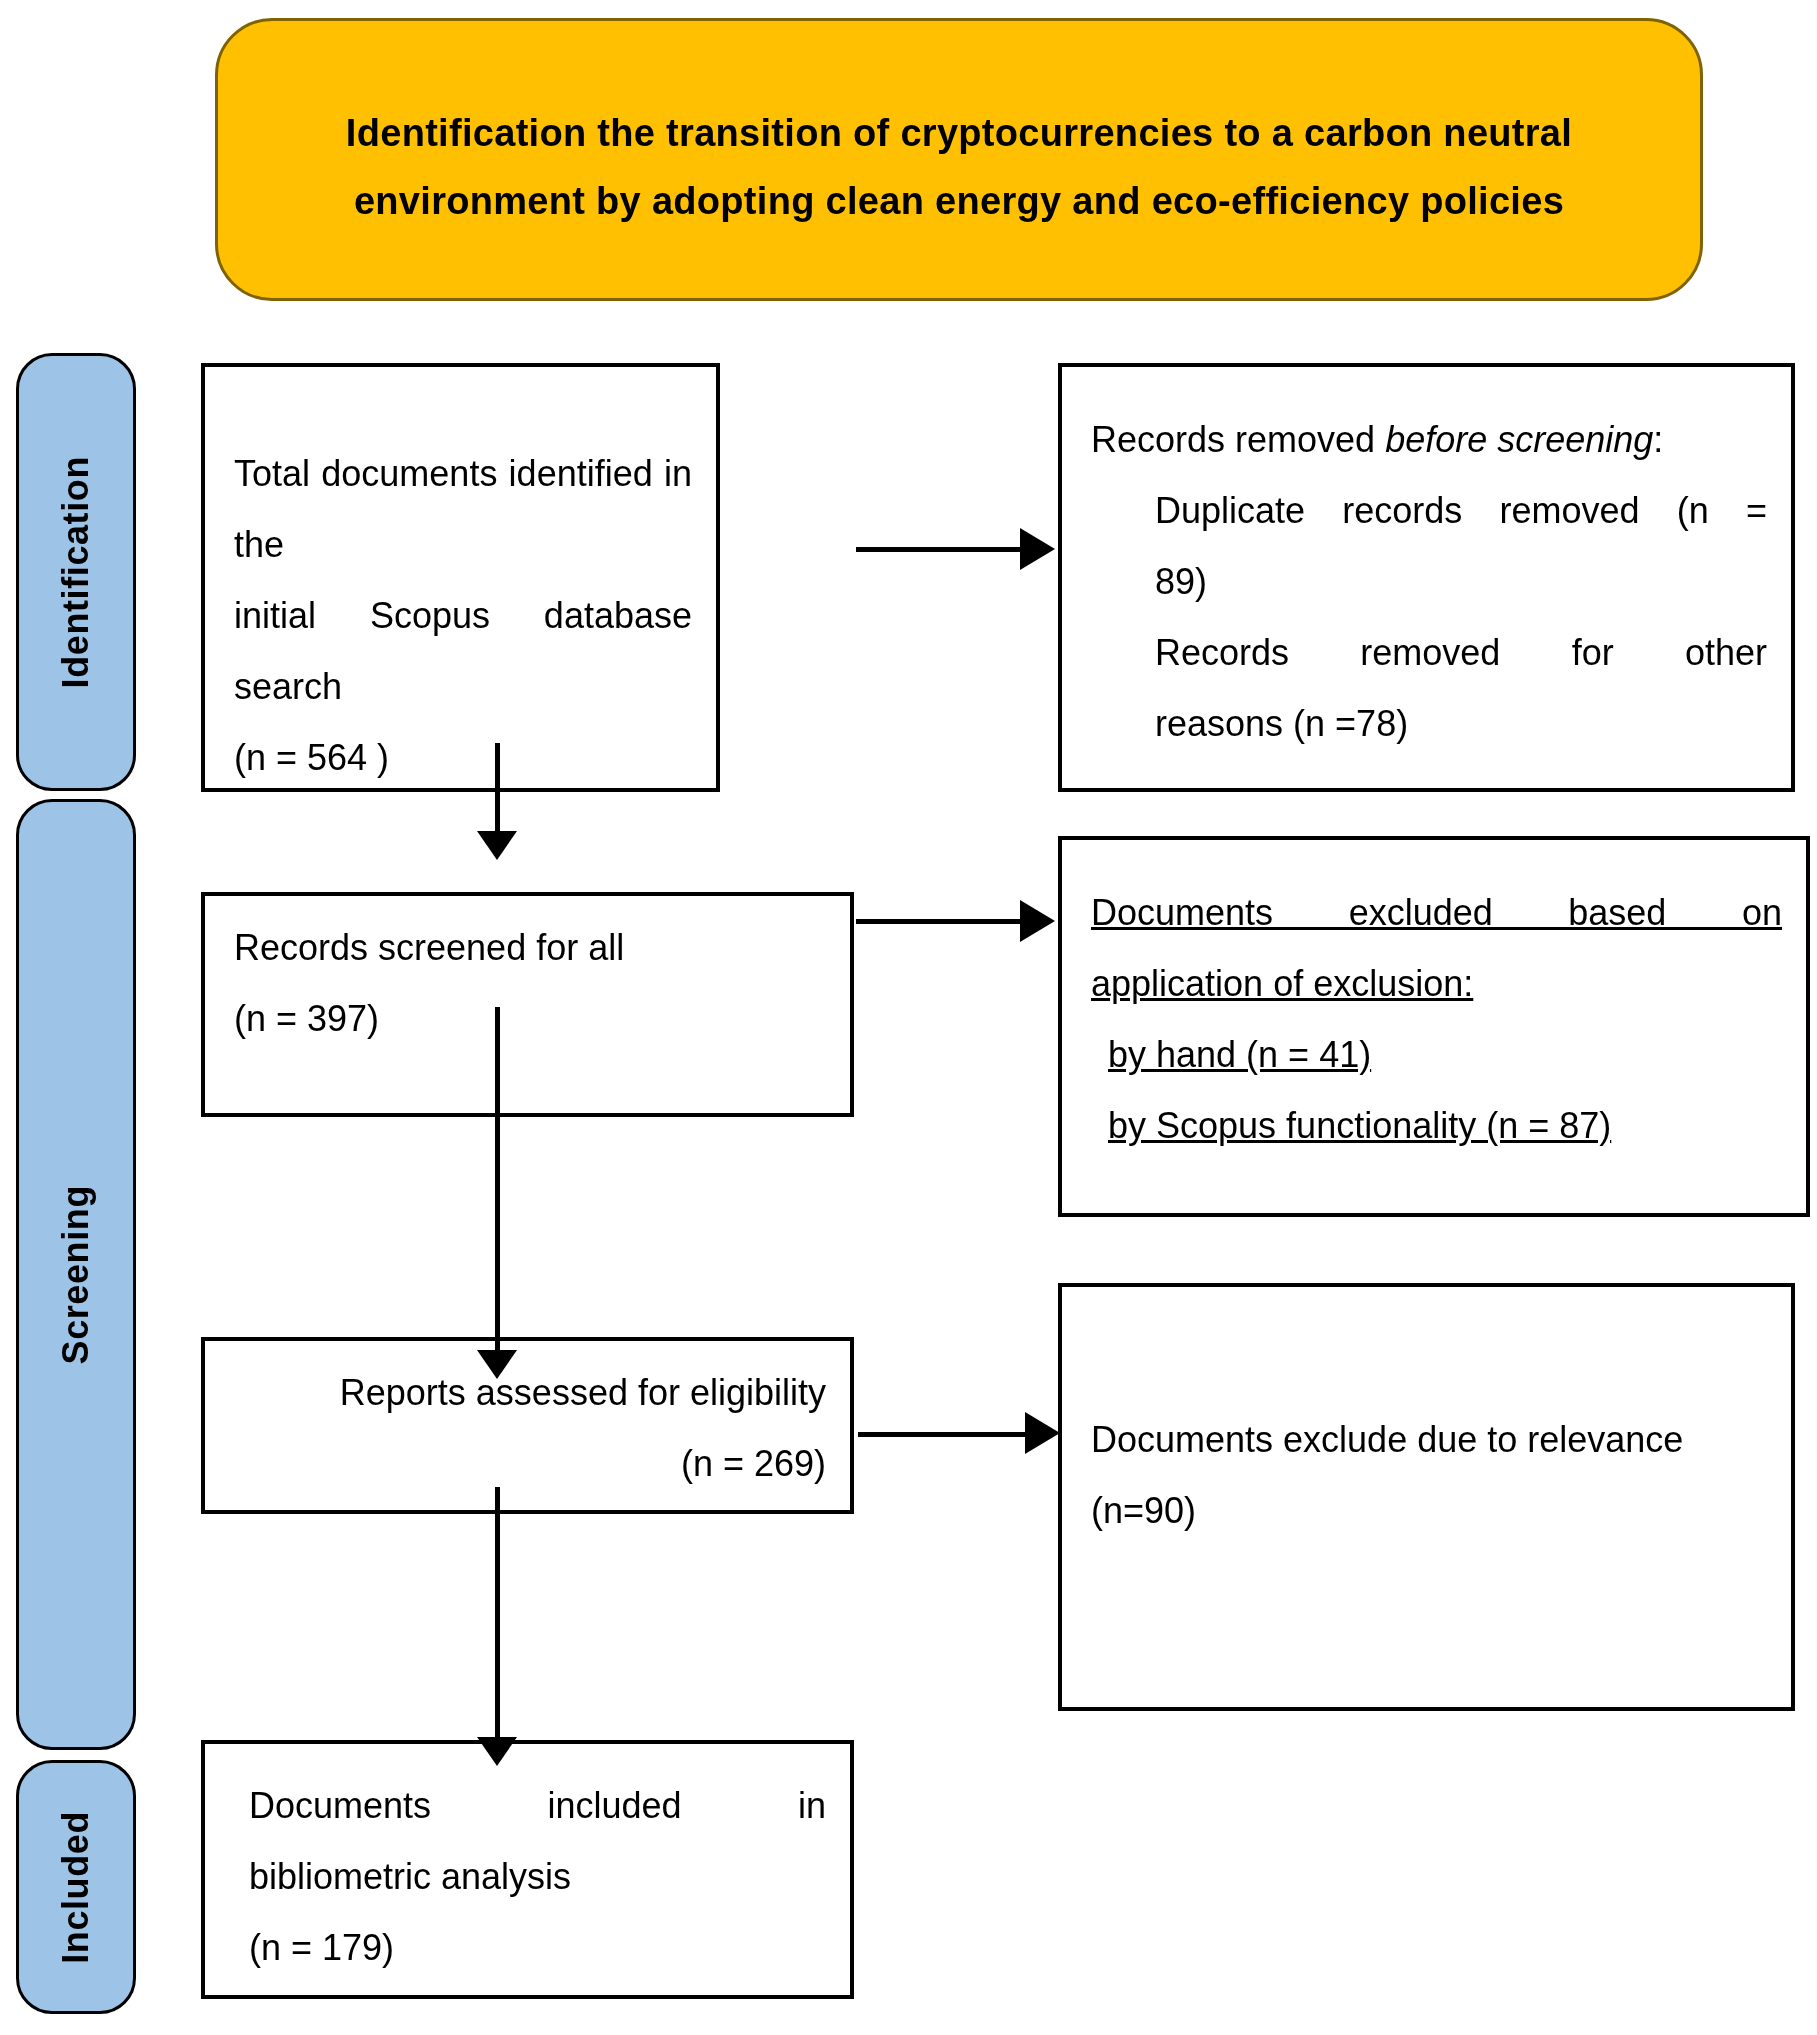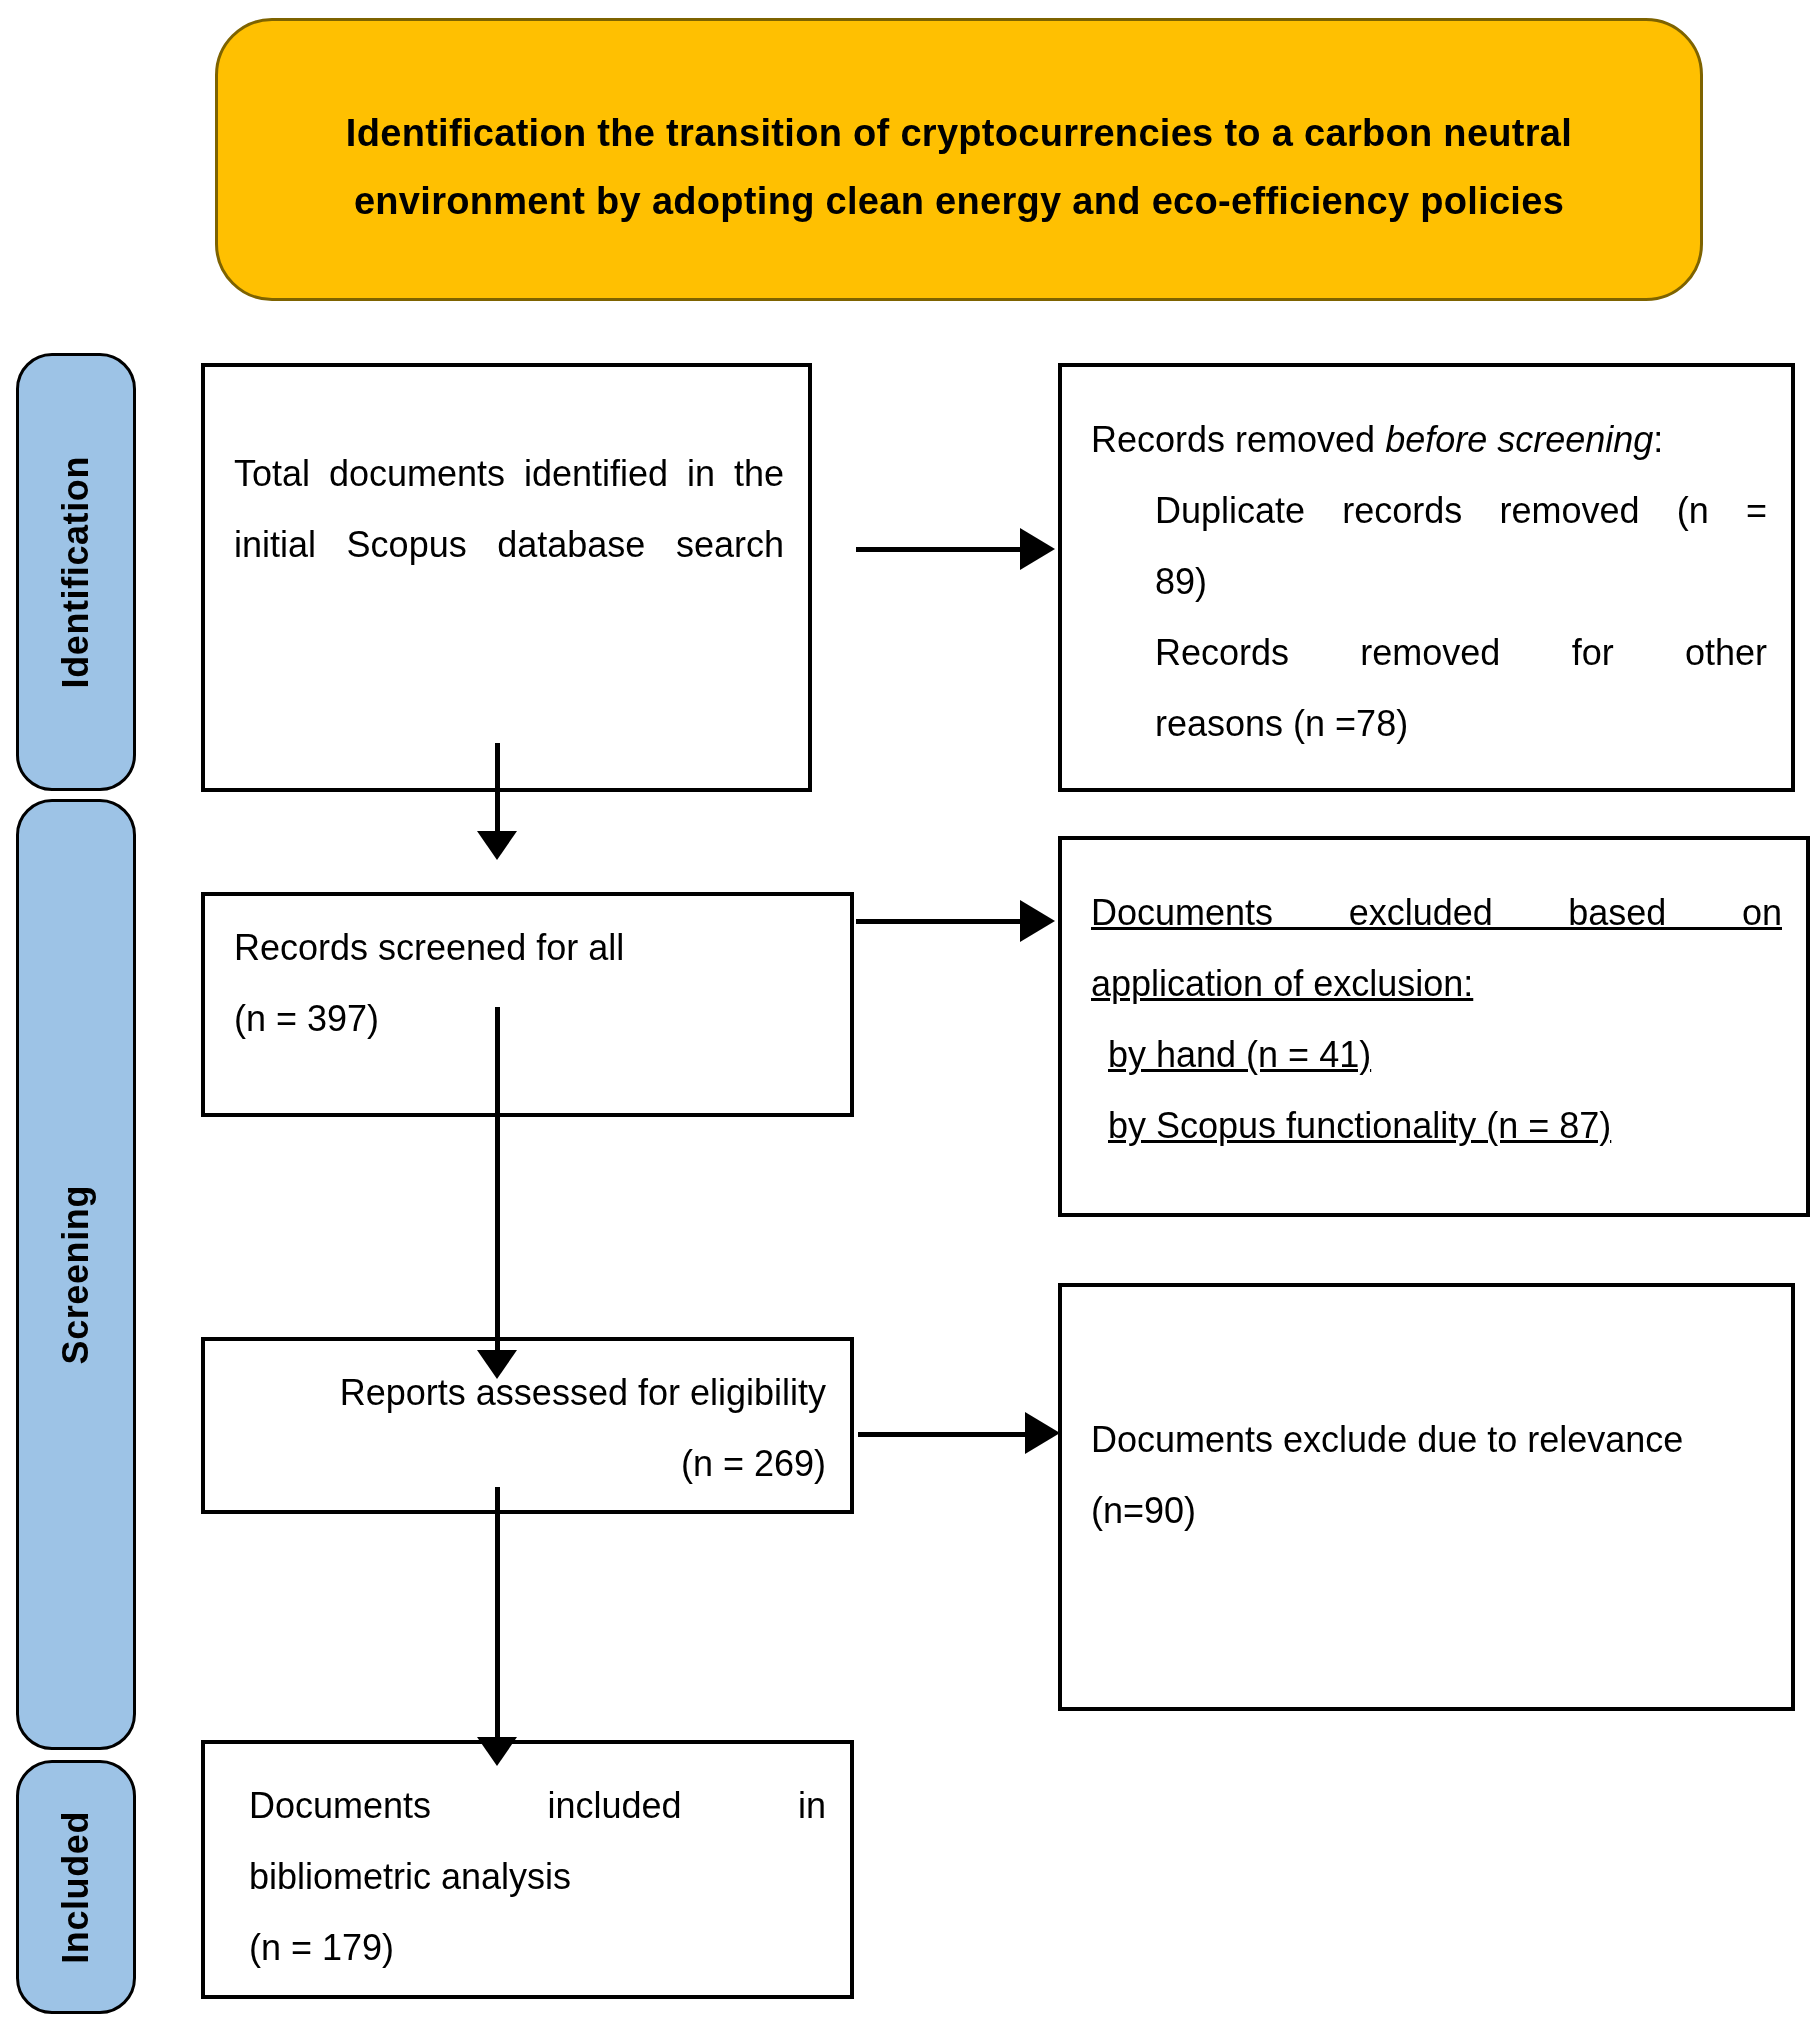--- a/index.html
+++ b/index.html
@@ -46,21 +46,21 @@
   }
   
   .fbox{
     position:absolute;
     box-sizing:border-box;
     background:#fff;
     border:4.8px solid var(--box_border,#000);
     padding-left:29px;padding-right:24px;
     font-size:36px;line-height:71px;
   }
-  .b-identified{left:201px;top:363px;width:611px;height:429px;padding-top:71px;}
+  .b-identified{left:201px;top:363px;width:519px;height:429px;padding-top:71px;}
   .b-removed{left:1058px;top:363px;width:737px;height:429px;padding-top:37px;}
   .b-screened{left:201px;top:892px;width:653px;height:225px;padding-top:15.6px;}
   .b-excluded{left:1058px;top:836px;width:752px;height:381px;padding-top:37px;text-decoration:underline;}
   .b-assessed{left:201px;top:1337px;width:653px;height:177px;padding-top:15.6px;text-align:right;}
   .b-relevance{left:1058px;top:1283px;width:737px;height:428px;padding-top:117px;}
   .b-included{left:201px;top:1740px;width:653px;height:259px;padding-top:26px;padding-left:44px;}
   .t-line{min-height:71px;}
   .stretch{text-align:justify;text-align-last:justify;}
   .indent1{padding-left:64px;}
   .indent2{padding-left:17px;}
@@ -99,20 +99,21 @@
   <div class="rail rail-screening">
     <span class="rail-text">Screening</span>
   </div>
   <div class="rail rail-included">
     <span class="rail-text">Included</span>
   </div>
 
   <div class="fbox b-identified">
     <div class="t-line stretch">Total documents identified in the</div>
     <div class="t-line stretch">initial Scopus database search</div>
+    <div class="t-line">(n = 564 )</div>
   </div>
 
   <div class="fbox b-screened">
     <div class="t-line">Records screened for all</div>
     <div class="t-line">(n = 397)</div>
   </div>
 
   <div class="fbox b-assessed">
     <div class="t-line">Reports assessed for eligibility</div>
     <div class="t-line">(n = 269)</div>

